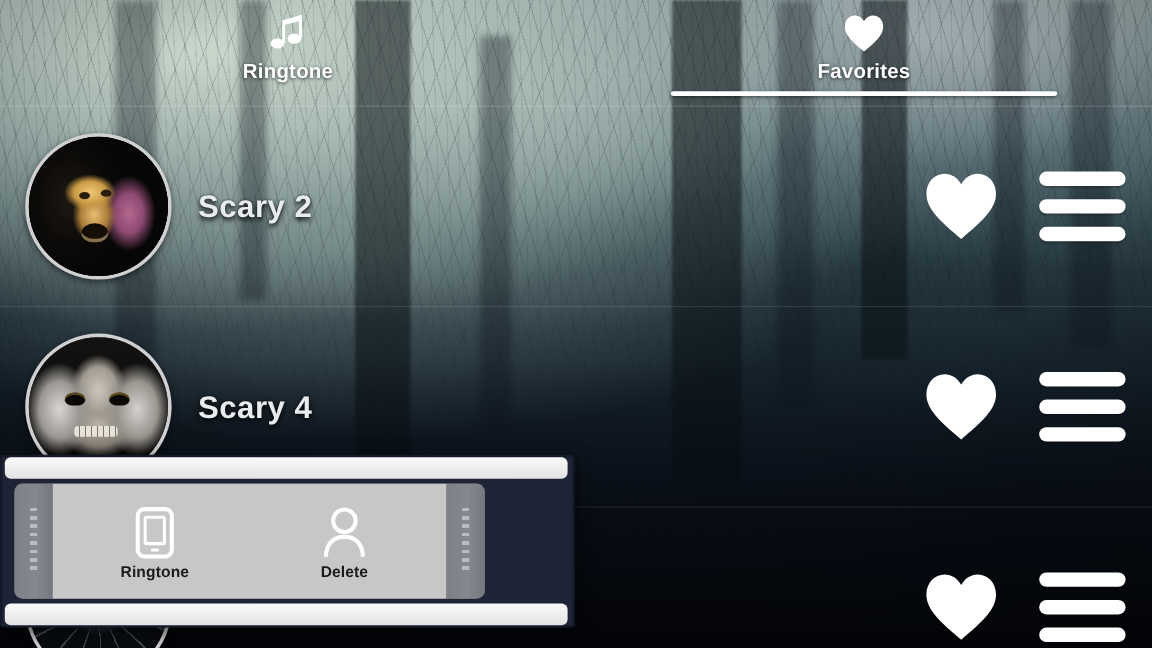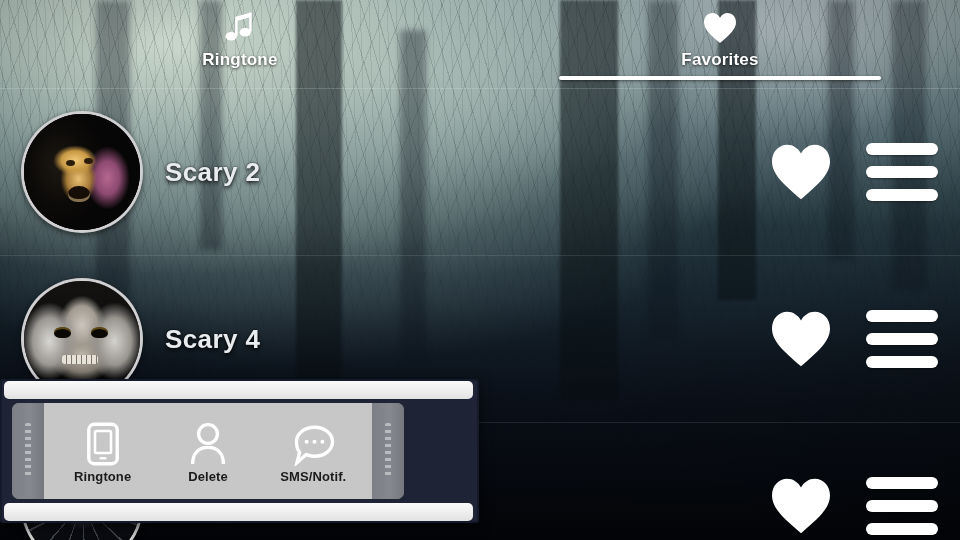--- a/index.html
+++ b/index.html
@@ -359,31 +359,20 @@
         <div class="tray-item">
           <span class="i-glyph">
             <svg width="38" height="44" viewBox="0 0 38 44" fill="none" stroke="#fff" stroke-width="3.4">
               <circle cx="19" cy="12" r="9.4"></circle>
               <path d="M3.6 42 C3.6 30.5 10.5 25.4 19 25.4 C27.5 25.4 34.4 30.5 34.4 42"></path>
             </svg>
           </span>
           <span class="i-label">Delete</span>
         </div>
 
-        <div class="tray-item">
-          <span class="i-glyph">
-            <svg width="44" height="42" viewBox="0 0 44 42" fill="none" stroke="#fff" stroke-width="3.4">
-              <path d="M23.5 3.3 C33.7 3.3 41.5 9.7 41.5 17.8 C41.5 25.9 33.7 32.3 23.5 32.3 C20.4 32.3 17.5 31.7 15 30.7 L6.0 38.6 L8.6 28.3 C6.2 25.5 5.5 21.9 5.5 17.8 C5.5 9.7 13.3 3.3 23.5 3.3 Z"></path>
-              <circle cx="15.6" cy="17.8" r="2.0" fill="#fff" stroke="none"></circle>
-              <circle cx="23.5" cy="17.8" r="2.0" fill="#fff" stroke="none"></circle>
-              <circle cx="31.4" cy="17.8" r="2.0" fill="#fff" stroke="none"></circle>
-            </svg>
-          </span>
-          <span class="i-label">SMS/Notif.</span>
-        </div>
 
 
 
       </div>
 
       <div class="tray-grip">
         <span class="dots"></span>
       </div>
 
     </div>

